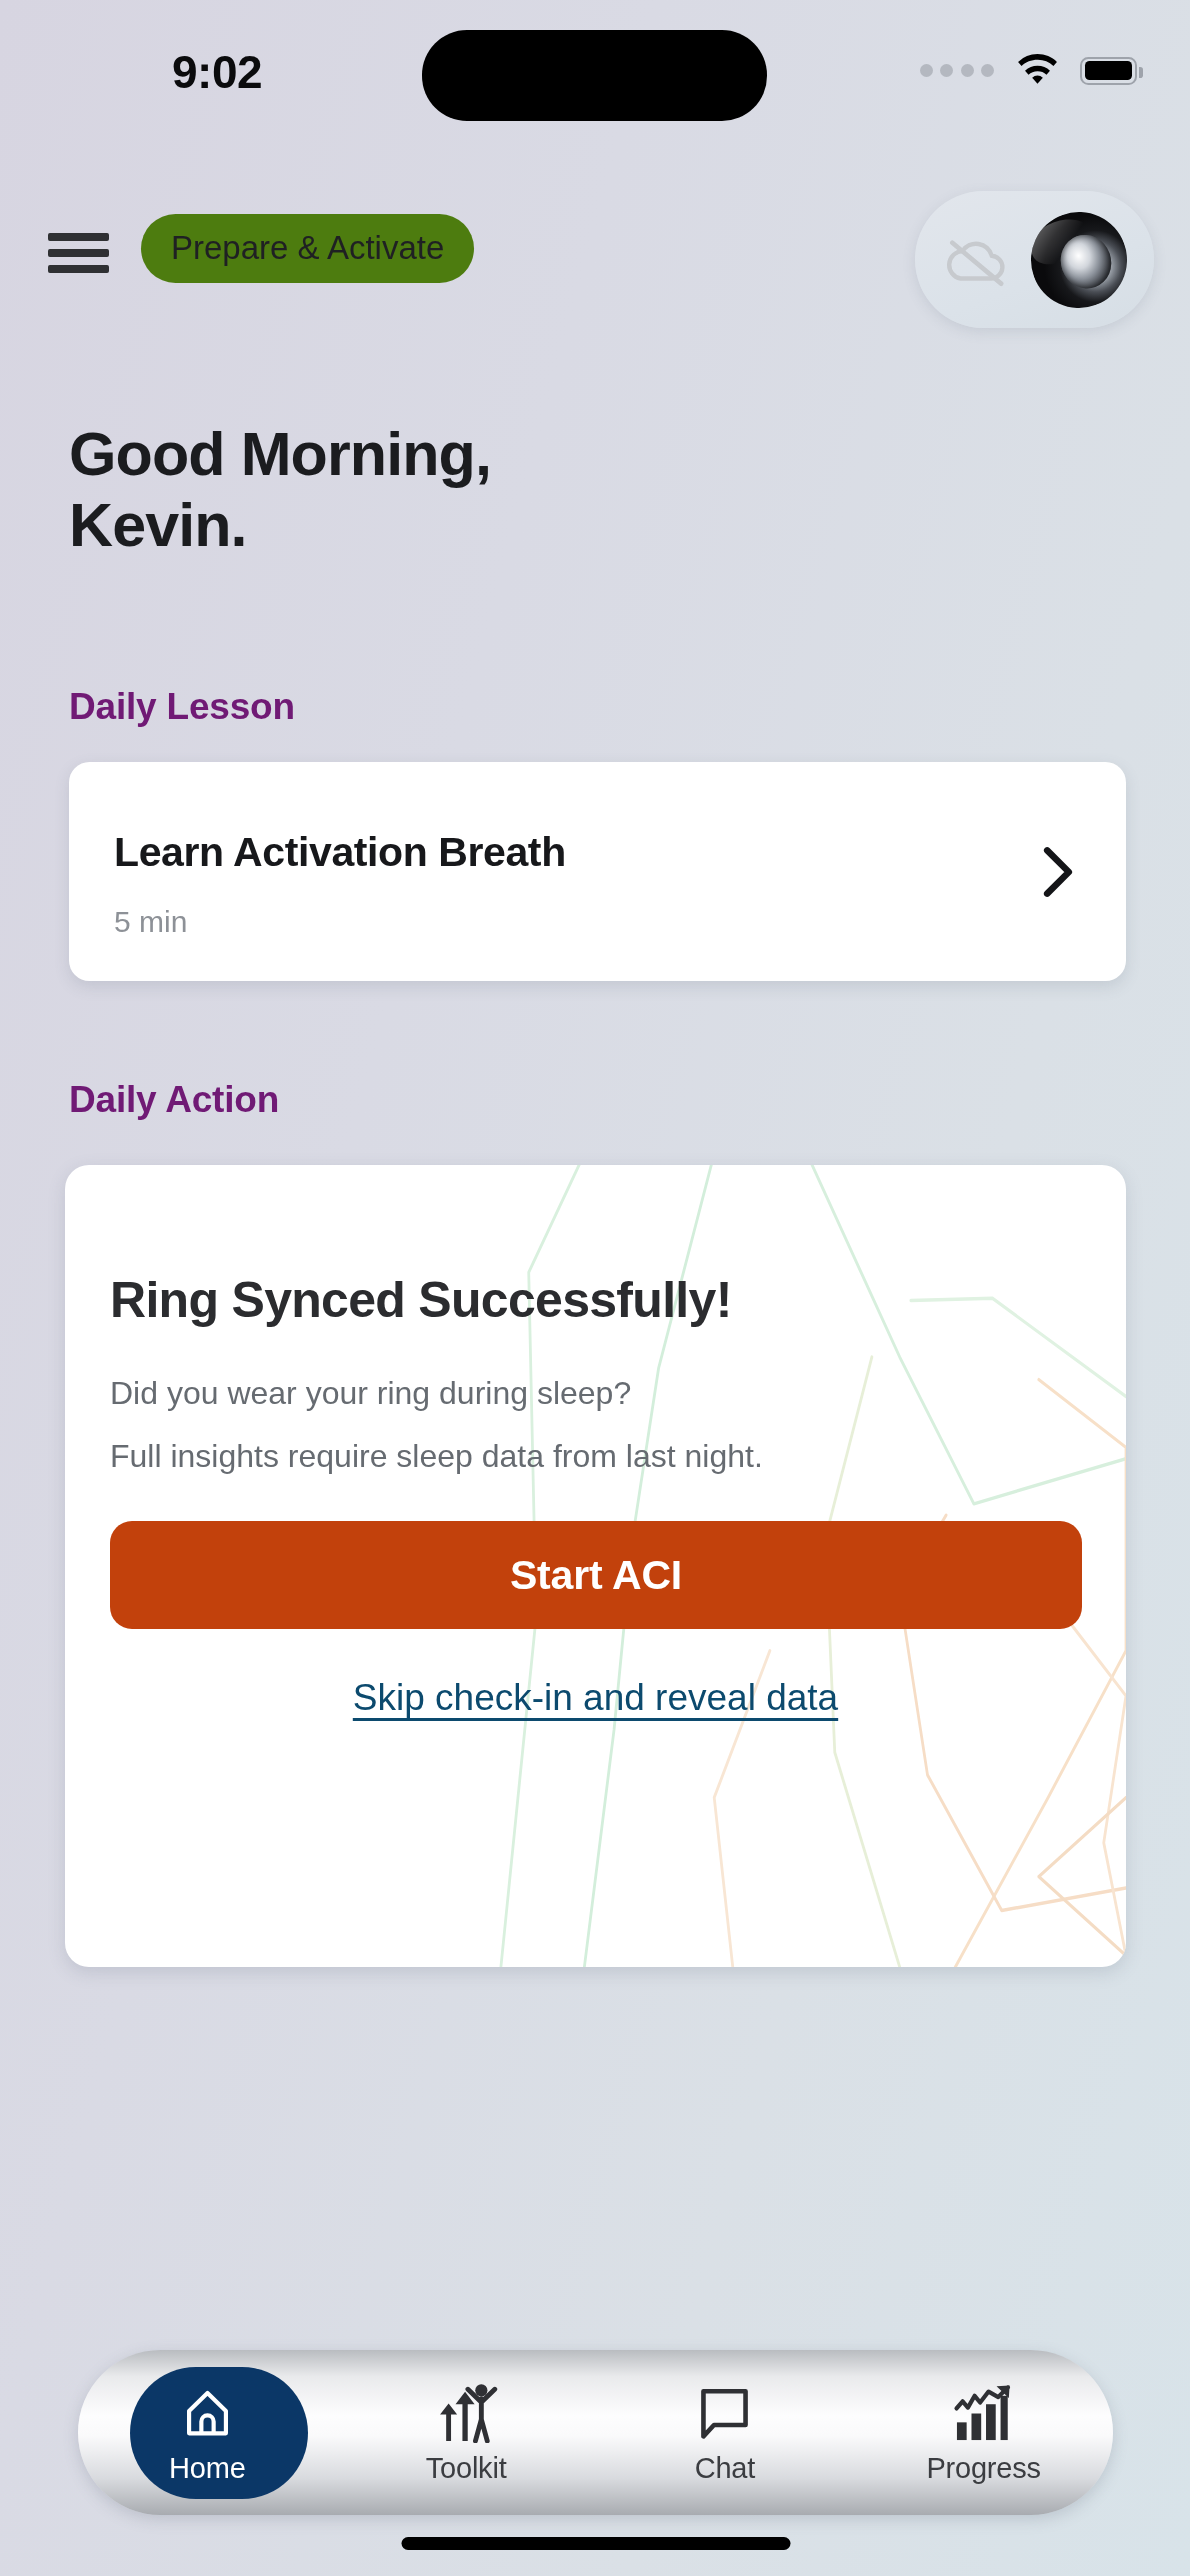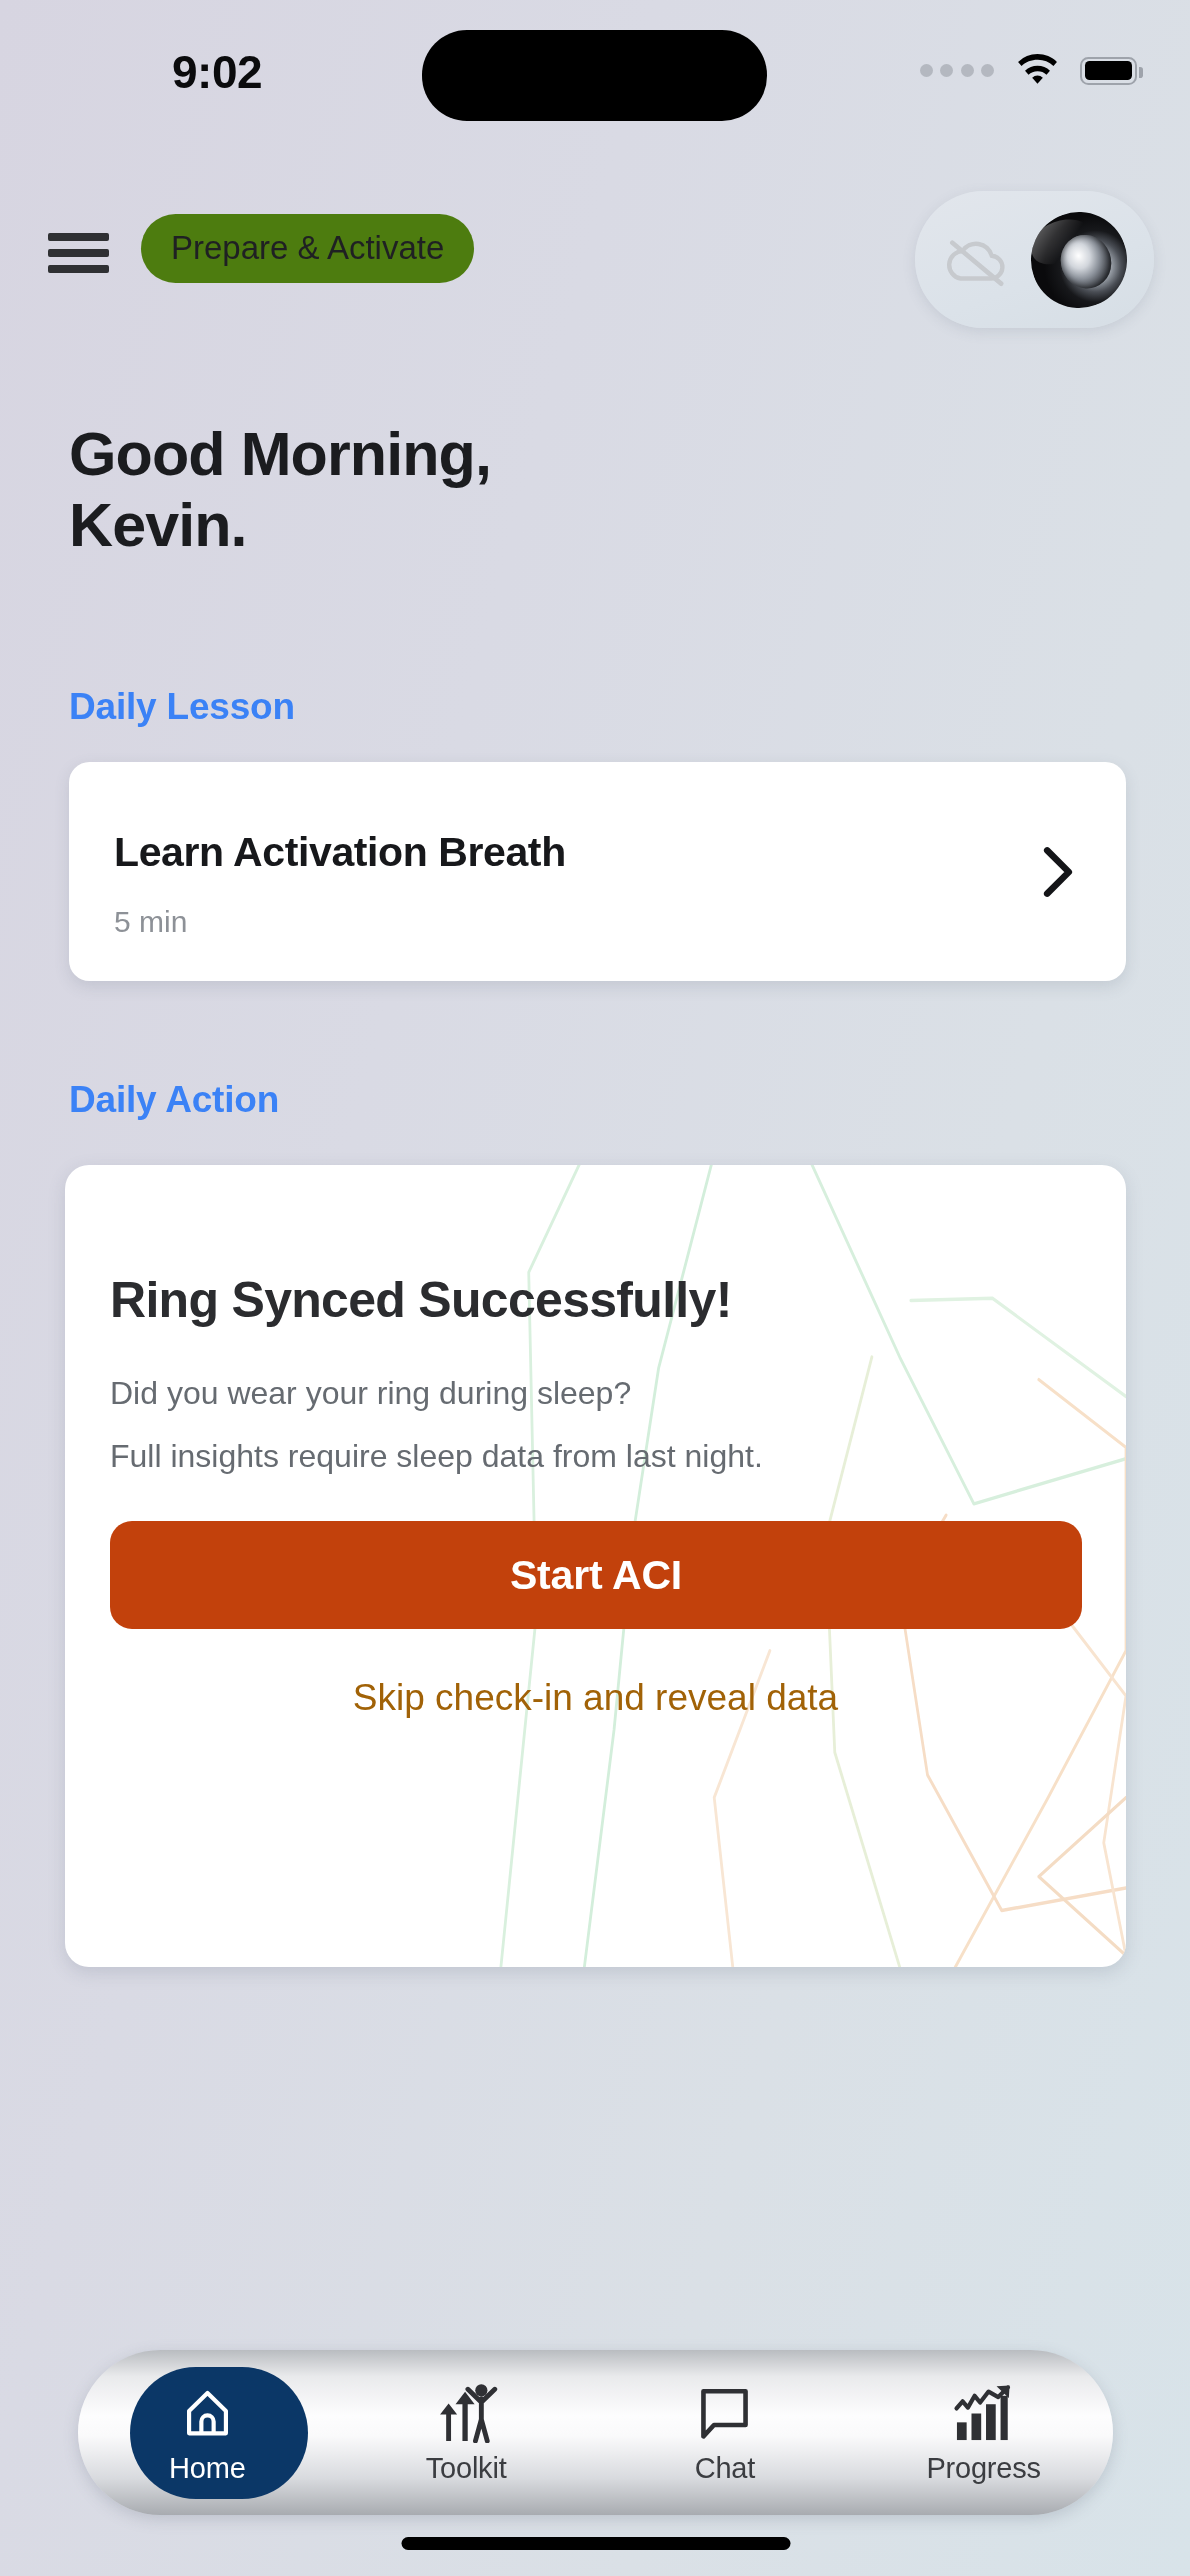--- a/index.html
+++ b/index.html
@@ -88,21 +88,21 @@
   
   #greeting{
     position:absolute; left:69px; top:419px; width:835px;
     font-size:61px; font-weight:700; line-height:1.16;
     color:#1b1c1f; letter-spacing:-0.9px;
   }
 
   
   .section-label{
     position:absolute; left:69px;
-    font-size:37px; font-weight:600; color:#3b82f6; letter-spacing:-0.2px;
+    font-size:37px; font-weight:600; color:#701a75; letter-spacing:-0.2px;
   }
   #daily-lesson-label{ top:686px; }
   #daily-action-label{ top:1079px; }
 
   
   #lesson-card{
     position:absolute; left:69px; top:762px; width:1057px; height:219px;
     background:#fff; border-radius:20.4px;
     box-shadow:0 5.6px 15px rgba(90,100,120,.16);
     cursor:pointer;
@@ -144,21 +144,21 @@
     position:absolute; left:45px; top:356px; width:972px; height:108px;
     background:#c2410c; border-radius:22px;
     display:flex; align-items:center; justify-content:center;
     font-size:41px; font-weight:700; color:#fff; letter-spacing:-0.2px;
     cursor:pointer; border:none;
   }
   #skip-link-wrap{
     position:absolute; left:0; top:512px; width:1061px; text-align:center;
   }
   #skip-link-wrap span{
-    font-size:37px; color:#a16207; 
+    font-size:37px; color:#0c4a6e; text-decoration:underline;
     text-underline-offset:8.3px; text-decoration-thickness:2.8px;
     cursor:pointer; font-weight:400;
   }
 
   
   #bottom-nav{
     position:absolute; left:78px; top:2350px; width:1035px; height:165px;
     border-radius:83px;
     background:linear-gradient(180deg,#b9bcc0 0%,#e9eaec 16%,#fdfdfe 40%,#fafafb 52%,#d8dade 78%,#a8abb0 100%);
     box-shadow:0 4.6px 15px rgba(90,100,120,.22);

